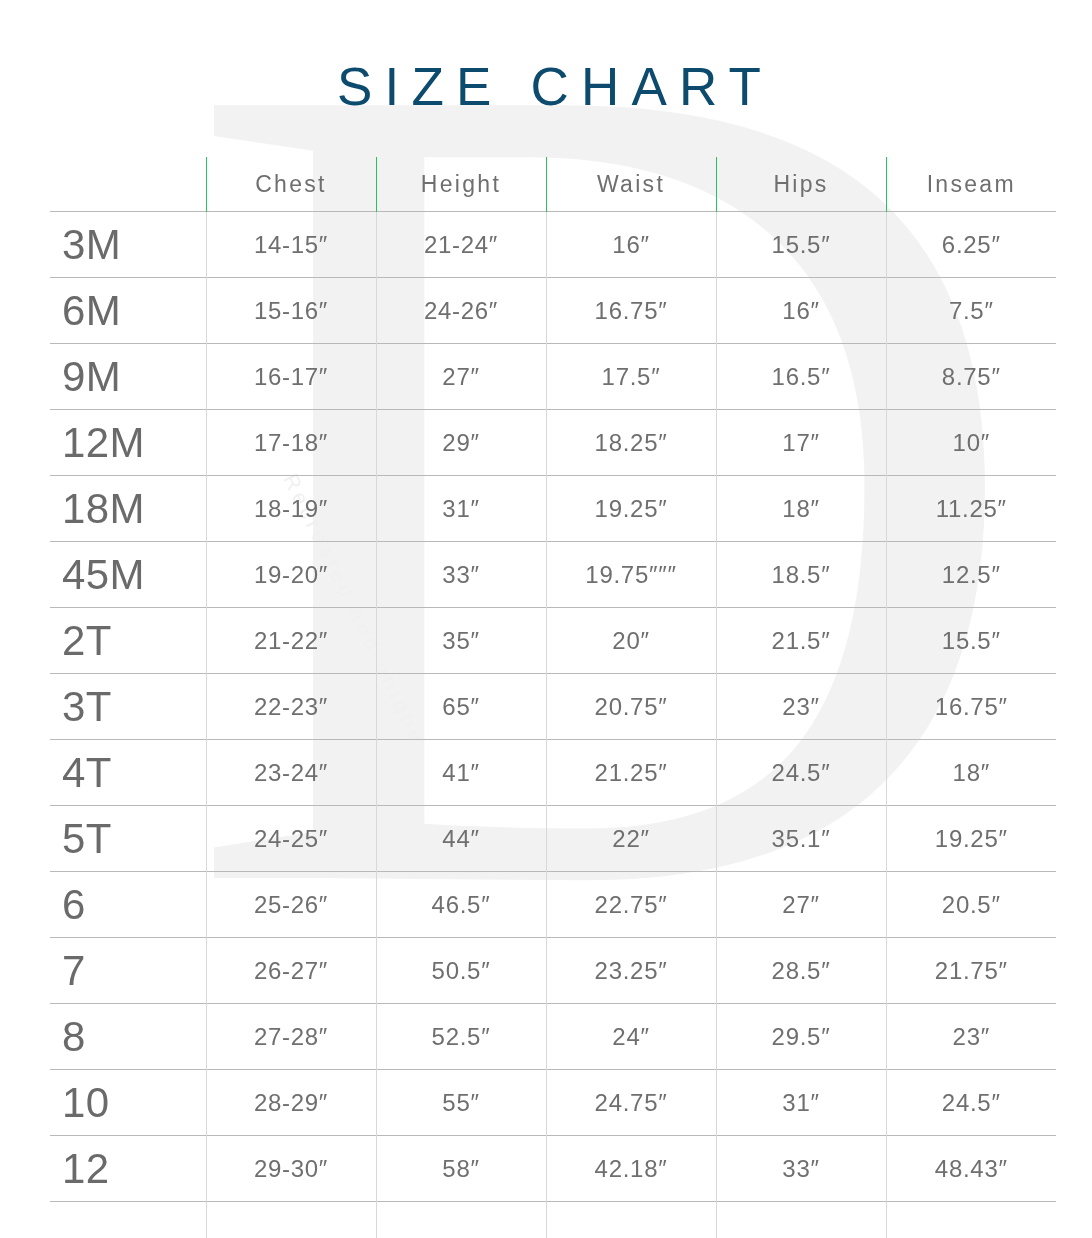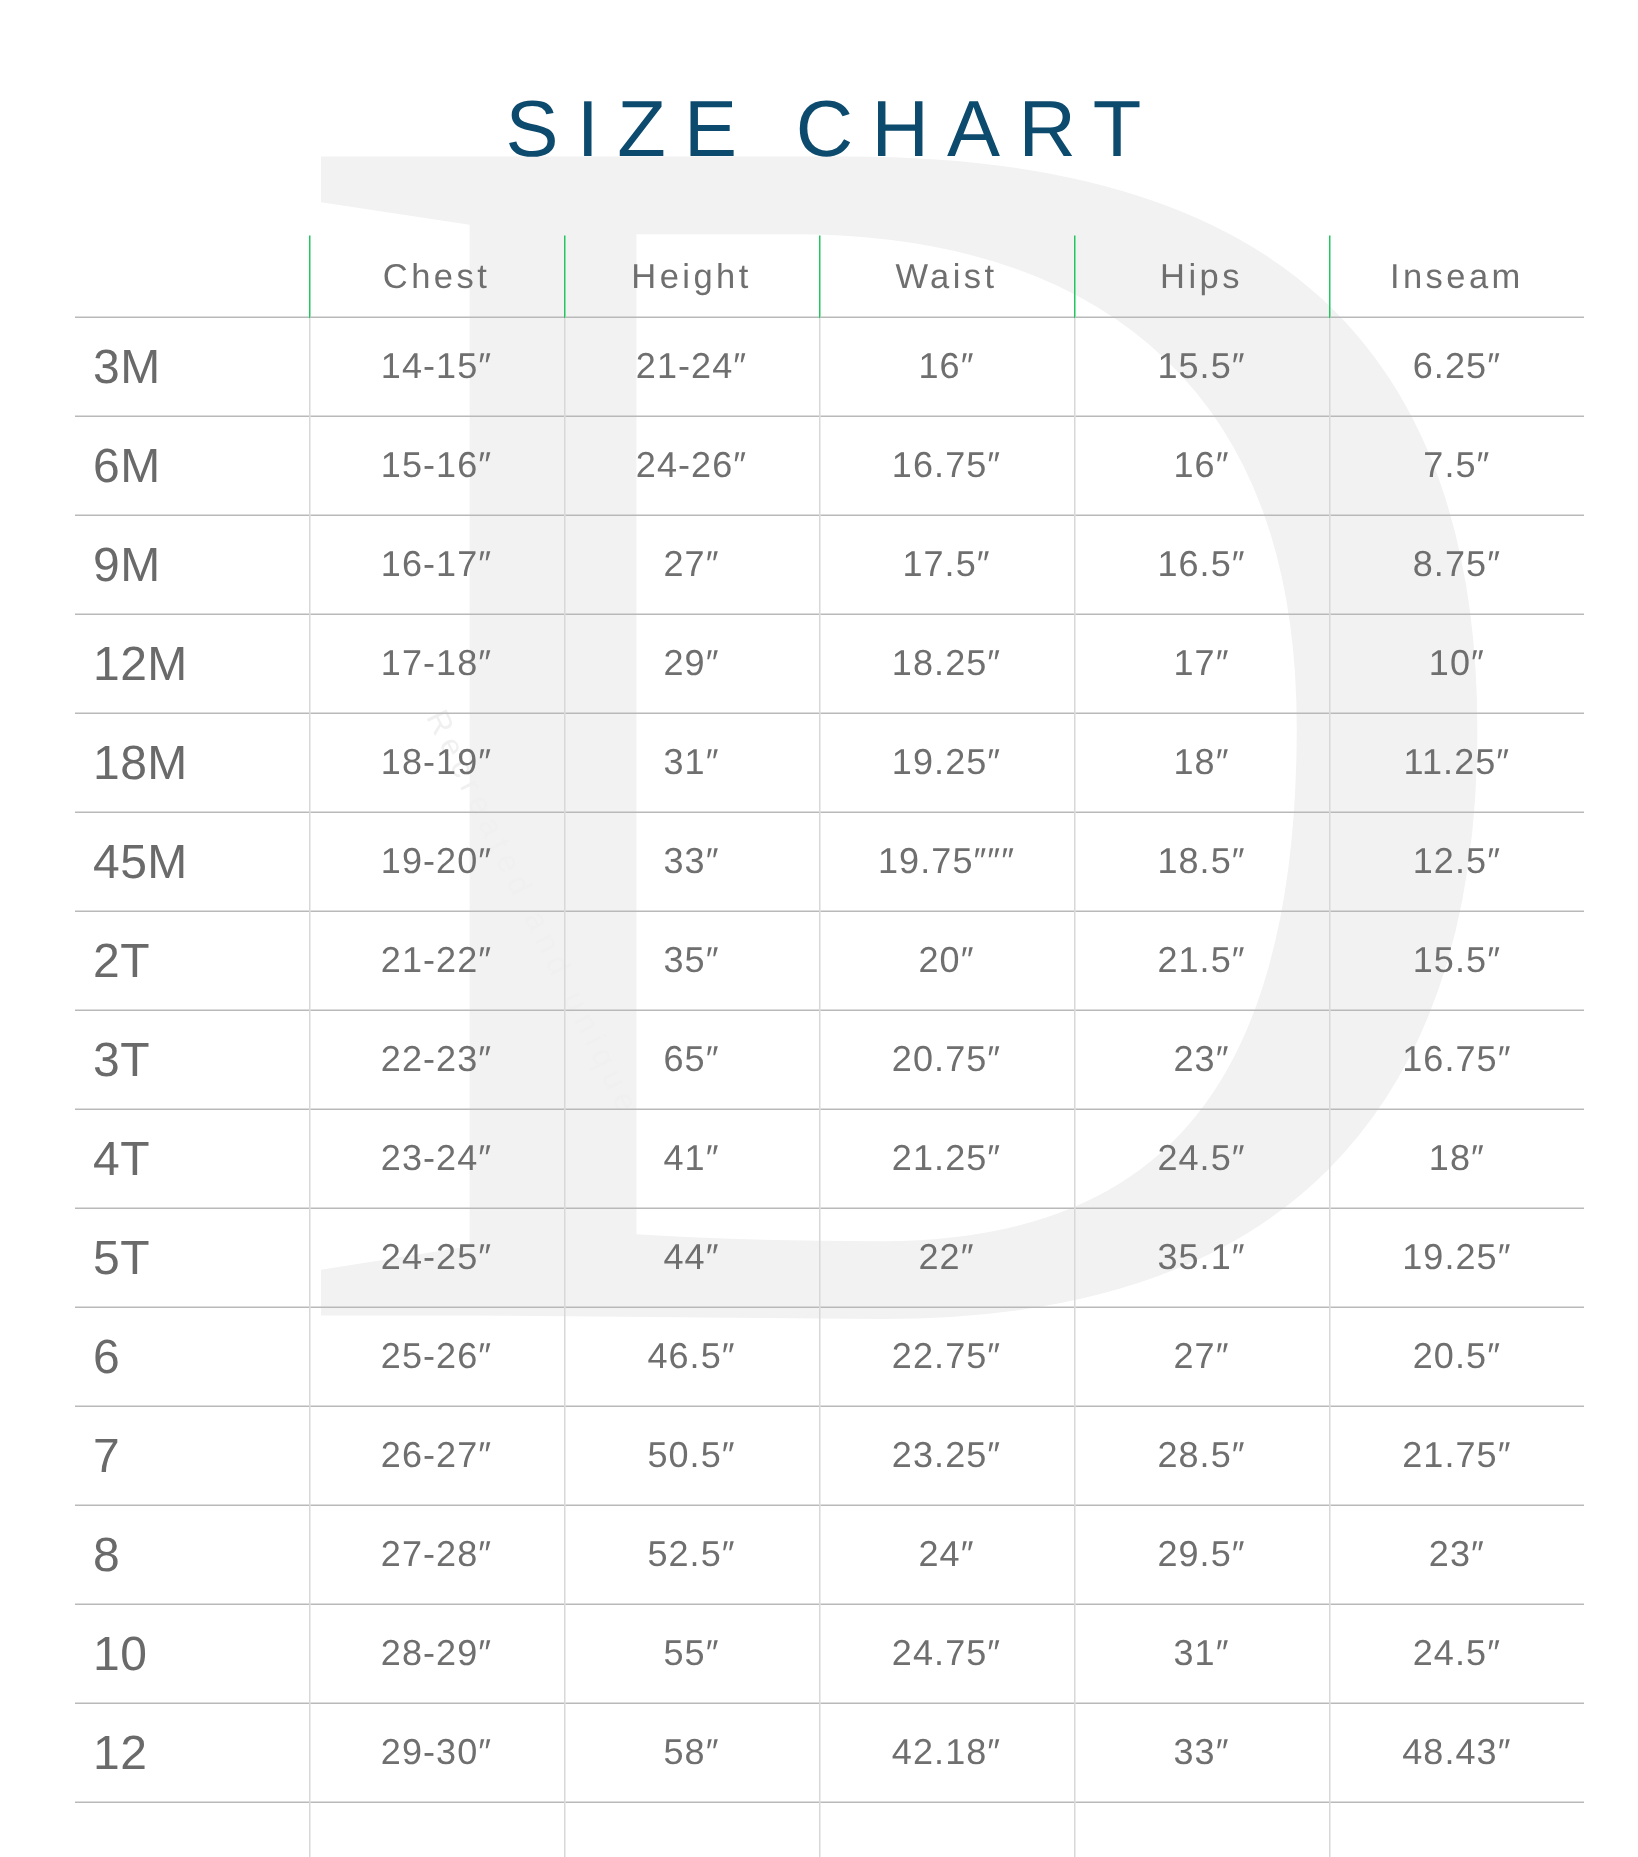--- a/index.html
+++ b/index.html
@@ -113,21 +113,21 @@
     border-top: 1px solid #b9b9b9;
     border-left: 1px solid #d8d8d8;
     font-size: 24px;
     letter-spacing: 0.03em;
     color: #6f6f6f;
   }
   tbody td.size-cell {
     border-left: none;
     text-align: left;
     padding-left: 12px;
-    font-size: 32px;
+    font-size: 42px;
     letter-spacing: 0.01em;
     color: #6a6a6a;
   }
   tbody tr.empty-row {
     height: 70px;
   }
   tbody tr.empty-row td {
     border-top: 1px solid #b9b9b9;
   }
 </style>

